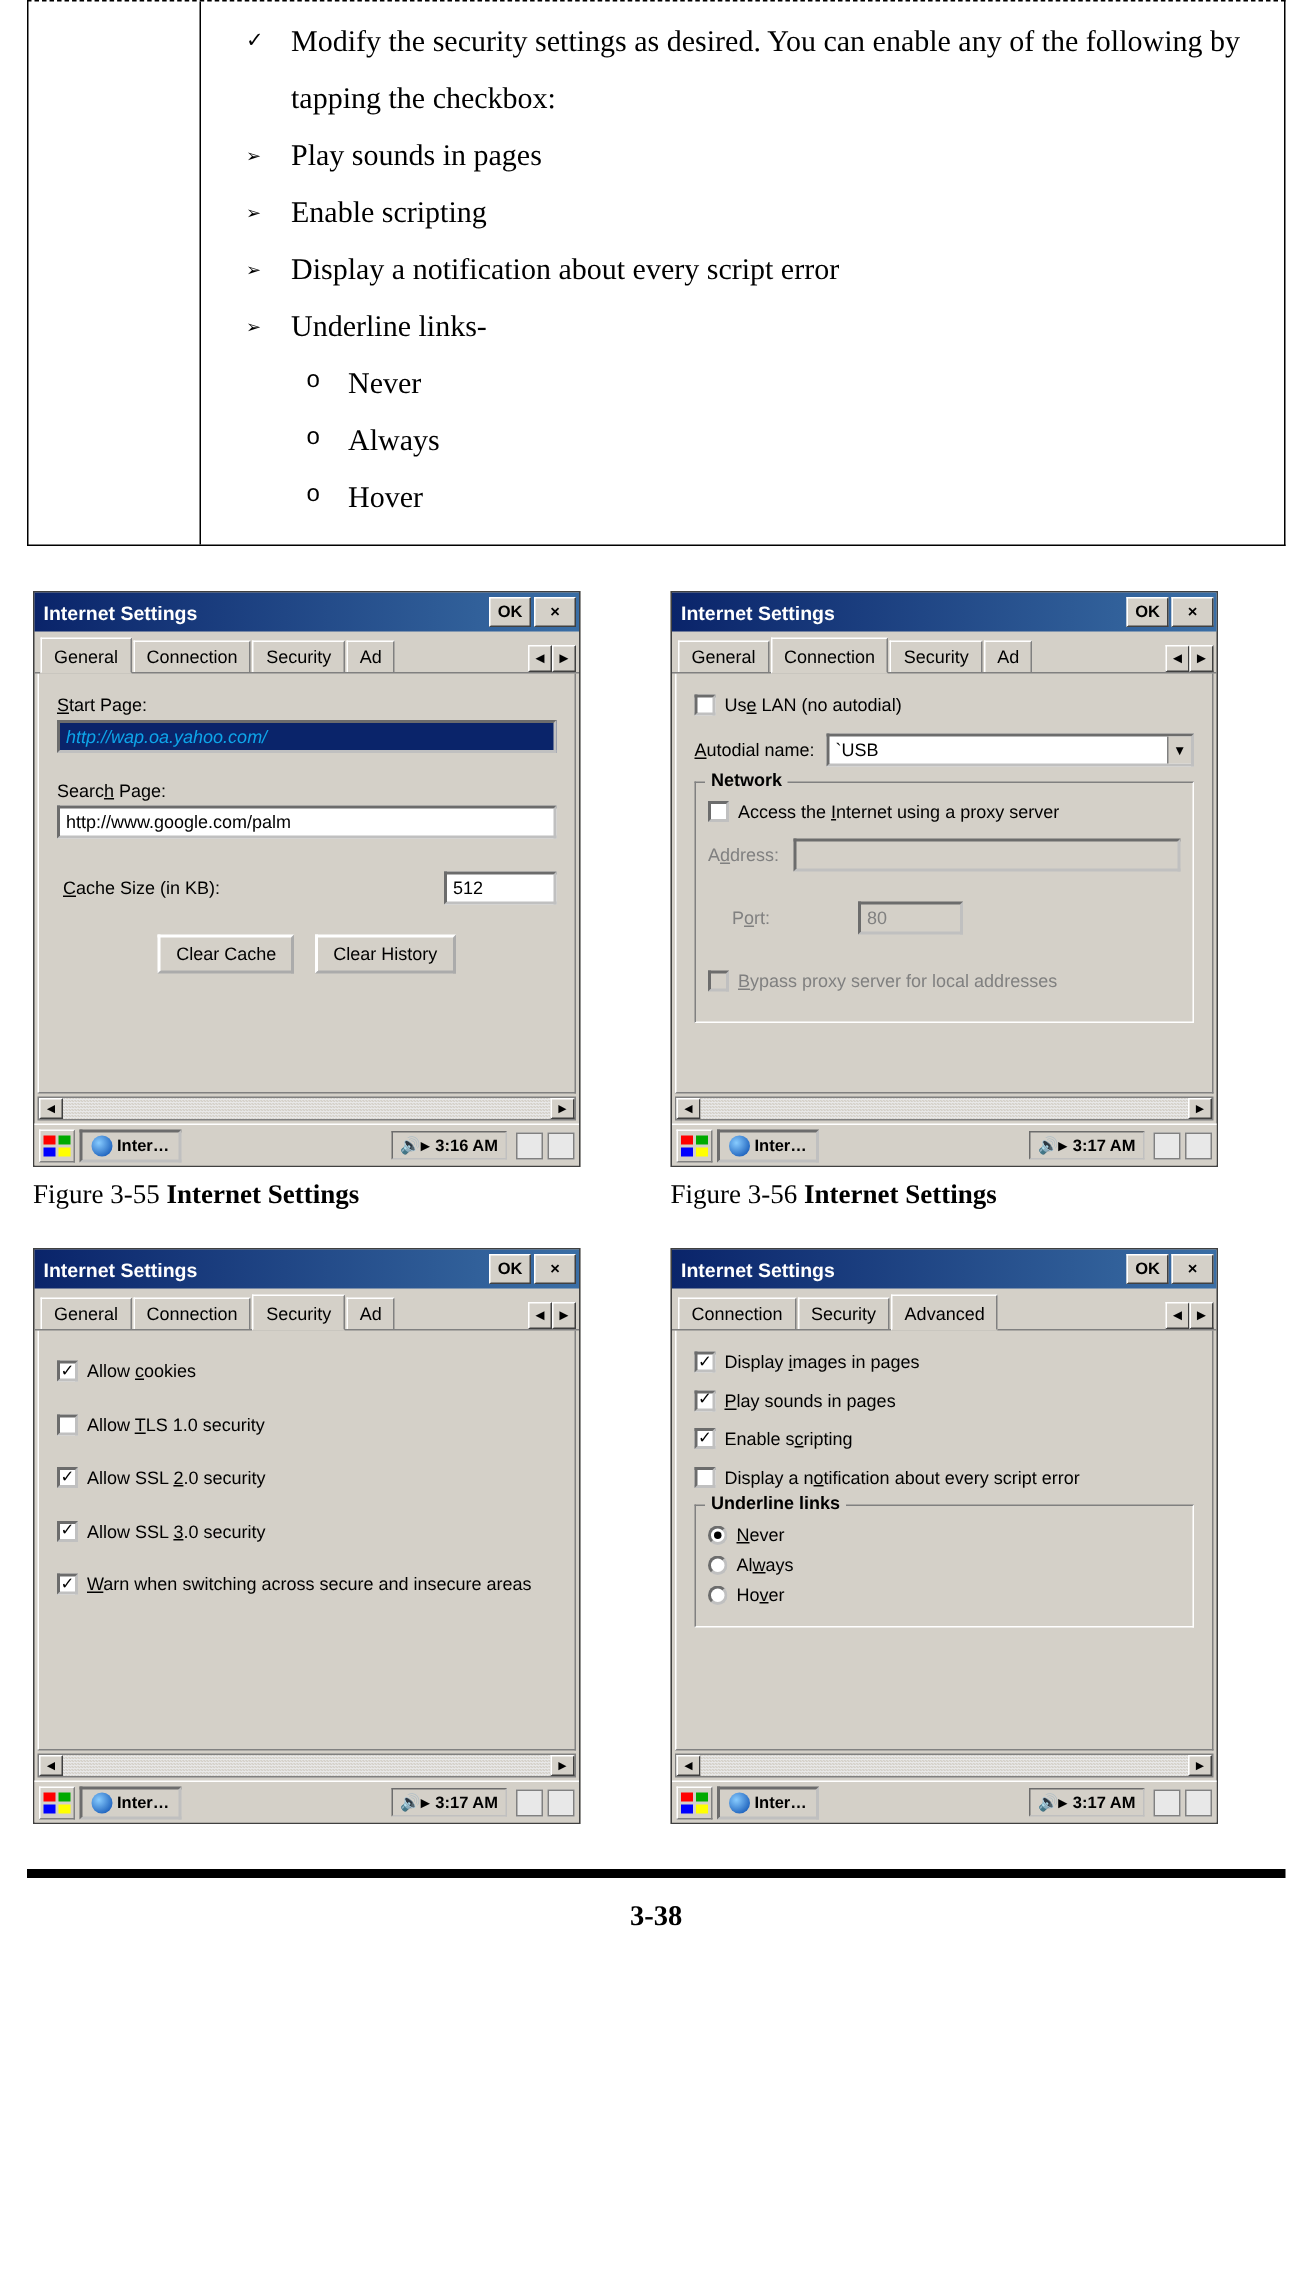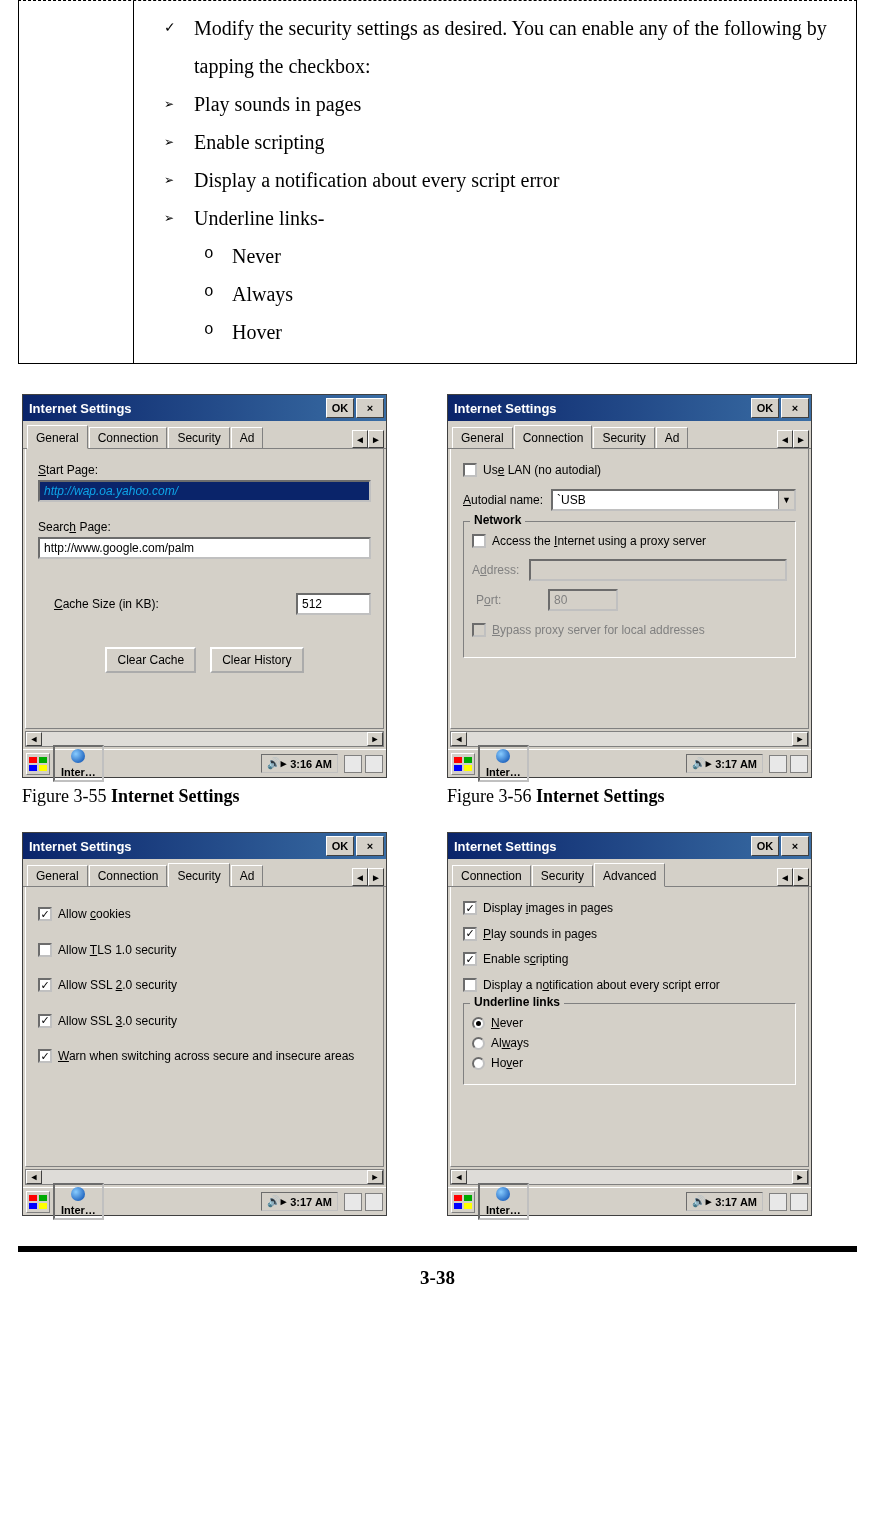--- a/index.html
+++ b/index.html
@@ -58,21 +58,21 @@
     .dropdown { display: flex; border: 2px inset #c0c0c0; background: white; height: 22px; }
     .dropdown .val { flex: 1; padding: 2px 4px; font-size: 12px; }
     .dropdown .arrow { width: 16px; background: #d4d0c8; border-left: 1px solid #808080; display: flex; align-items: center; justify-content: center; font-size: 9px; }
     
     .scroll-h { height: 16px; background: #d4d0c8; border: 1px solid #808080; margin: 0 2px 2px 2px; display: flex; }
     .scroll-h .sbtn { width: 16px; background: #d4d0c8; border: 1px solid #fff; border-right-color: #404040; border-bottom-color: #404040; font-size: 9px; display: flex; align-items: center; justify-content: center; }
     .scroll-h .track { flex: 1; background: repeating-conic-gradient(#d4d0c8 0 25%, #e8e8e8 0 50%) 50% / 2px 2px; }
     
     .taskbar { height: 28px; background: #d4d0c8; border-top: 1px solid #fff; display: flex; align-items: center; padding: 2px 3px; gap: 3px; }
     .taskbar .start { width: 24px; height: 22px; border: 1px solid #fff; border-right-color: #808080; border-bottom-color: #808080; display: flex; align-items: center; justify-content: center; }
-    .taskbar .task-btn { border: 2px inset #c0c0c0; padding: 2px 6px; font-size: 11px; font-weight: bold; display: flex; align-items: center; gap: 3px; flex-direction: column; }
+    .taskbar .task-btn { border: 2px inset #c0c0c0; padding: 2px 6px; font-size: 11px; font-weight: bold; display: flex; align-items: center; gap: 3px; }
     .taskbar .tray { margin-left: auto; border: 1px inset #c0c0c0; padding: 2px 5px; font-size: 11px; font-weight: bold; display: flex; align-items: center; gap: 4px; }
     .taskbar .tray-icons { display: flex; gap: 3px; margin-left: 3px; }
     .taskbar .ticon { width: 18px; height: 18px; border: 1px solid #808080; background: #e8e8e8; }
     
     .winflag { display: inline-block; width: 18px; height: 14px; position: relative; }
     .winflag::before { content: ""; position: absolute; width: 8px; height: 6px; background: #f00; left: 0; top: 0; }
     .winflag::after { content: ""; position: absolute; width: 8px; height: 6px; background: #00f; left: 0; top: 8px; box-shadow: 10px -8px 0 #0a0, 10px 0 0 #ff0; }
     
     .globe { width: 14px; height: 14px; border-radius: 50%; background: radial-gradient(circle at 35% 35%, #8cf, #04a); display: inline-block; }
     
@@ -119,21 +119,21 @@
         </div>
       </div>
       <div class="pane">
         <div class="lbl"><u>S</u>tart Page:</div>
         <input class="txtfield sel" value="http://wap.oa.yahoo.com/" style="">
         <div style="height:18px"></div>
         <div class="lbl">Searc<u>h</u> Page:</div>
         <input class="txtfield" value="http://www.google.com/palm" style="">
         <div style="height:22px"></div>
         <div class="row-flex">
-          <span class="lbl" style="margin:16px"><u>C</u>ache Size (in KB):</span>
+          <span class="lbl" style="margin:4px"><u>C</u>ache Size (in KB):</span>
           <input class="txtfield" style="width: 75px; margin-left: auto;" value="512">
         </div>
         <div style="height:20px"></div>
         <div class="row-flex" style="justify-content:center;gap:14px">
           <button class="btn3d">Clear Cache</button>
           <button class="btn3d">Clear History</button>
         </div>
       </div>
       <div class="scroll-h">
           <div class="sbtn">◄</div>
@@ -191,21 +191,21 @@
           <div class="legend">Network</div>
           <div class="chk">
               <div class="box"></div>
               <span class="txt">Access the <u>I</u>nternet using a proxy server</span>
             </div>
           <div class="row-flex" style="margin-bottom:8px">
             <span class="lbl" style="margin:0;width:60px;color:#808080">A<u>d</u>dress:</span>
             <input class="txtfield disabled" disabled="" style="">
           </div>
           <div class="row-flex" style="margin-bottom:12px">
-            <span class="lbl" style="margin:4px;width:60px;color:#808080">P<u>o</u>rt:</span>
+            <span class="lbl" style="margin:16px;width:60px;color:#808080">P<u>o</u>rt:</span>
             <input class="txtfield disabled" style="width: 70px;" disabled="" value="80">
           </div>
           <div class="chk">
               <div class="box disabled"></div>
               <span class="txt disabled"><u>B</u>ypass proxy server for local addresses</span>
             </div>
         </div>
       </div>
       <div class="scroll-h">
           <div class="sbtn">◄</div>

